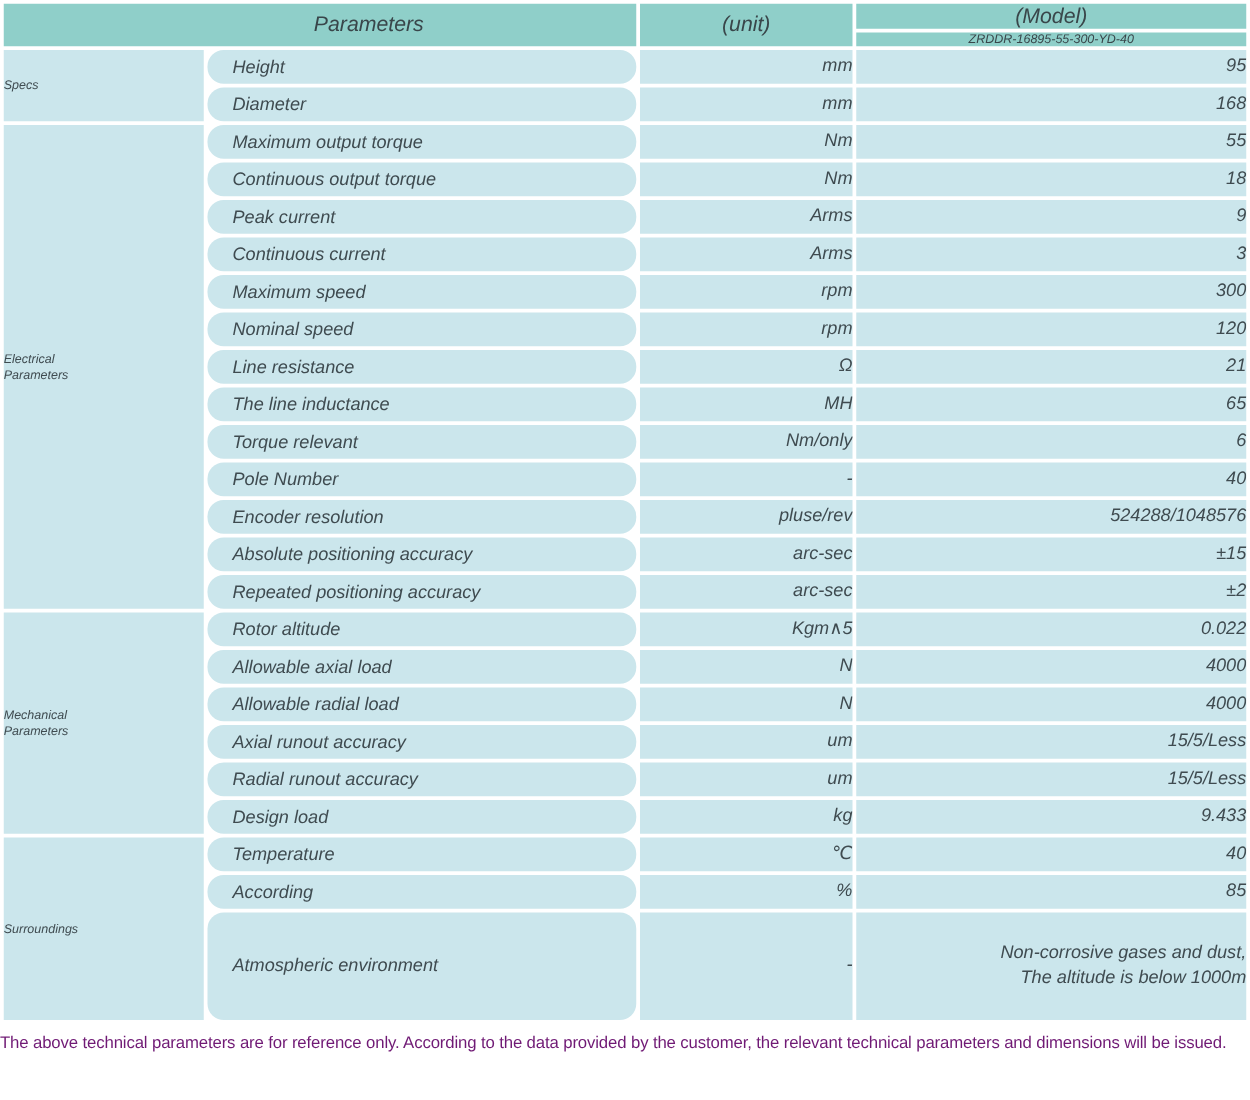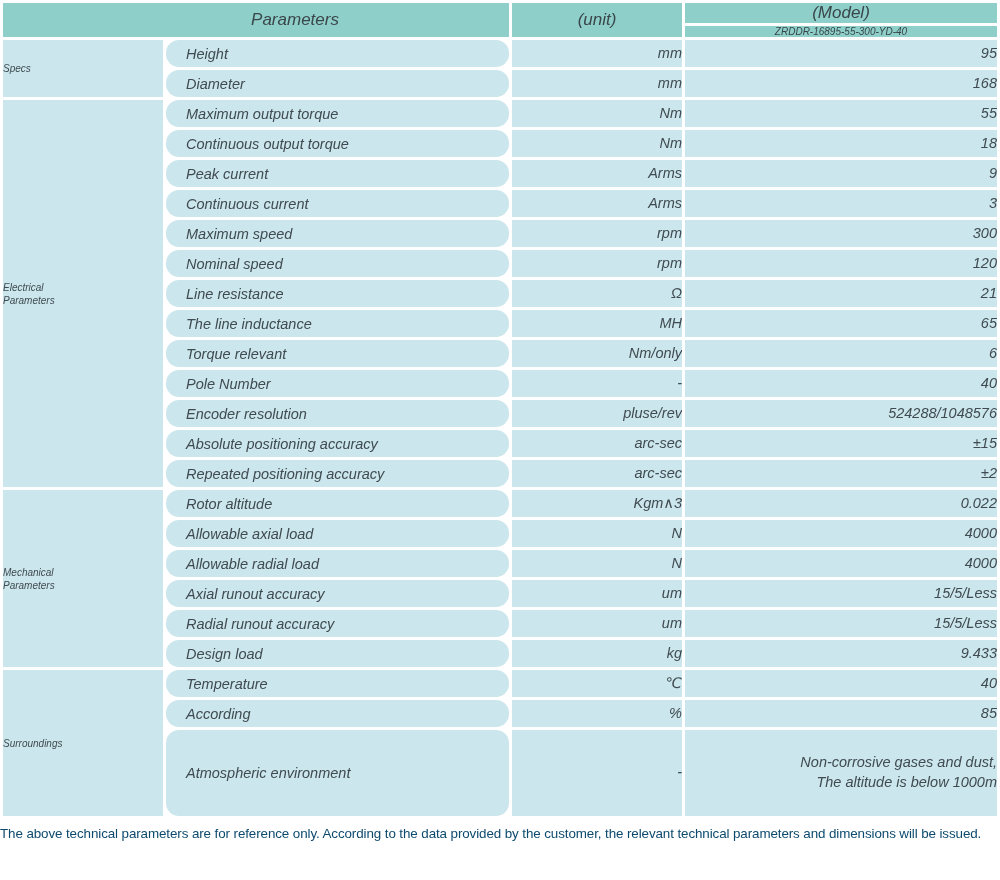--- a/index.html
+++ b/index.html
@@ -61,21 +61,21 @@
     white-space: pre-line;
     line-height: 1.35;
   }
   tr.tall td { height: 86px; }
 
   .footnote {
     width: 1000px;
     margin-top: 7px;
     font-size: 13.4px;
     letter-spacing: -0.1px;
-    color: #0c4a6e;
+    color: #701a75;
     white-space: nowrap;
   }
 </style>
 </head>
 <body>
 
 <table class="spec-table">
   <colgroup>
       <col class="c1">
       <col class="c2">
@@ -171,21 +171,21 @@
     <tr>
       <td class="param-cell">Repeated positioning accuracy</td>
       <td class="unit-cell">arc-sec</td>
       <td class="value-cell">±2</td>
     </tr>
 
     <tr>
       <td class="section-cell" rowspan="6">Mechanical
 Parameters</td>
       <td class="param-cell">Rotor altitude</td>
-      <td class="unit-cell">Kgm∧3</td>
+      <td class="unit-cell">Kgm∧5</td>
       <td class="value-cell">0.022</td>
     </tr>
     <tr>
       <td class="param-cell">Allowable axial load</td>
       <td class="unit-cell">N</td>
       <td class="value-cell">4000</td>
     </tr>
     <tr>
       <td class="param-cell">Allowable radial load</td>
       <td class="unit-cell">N</td>

